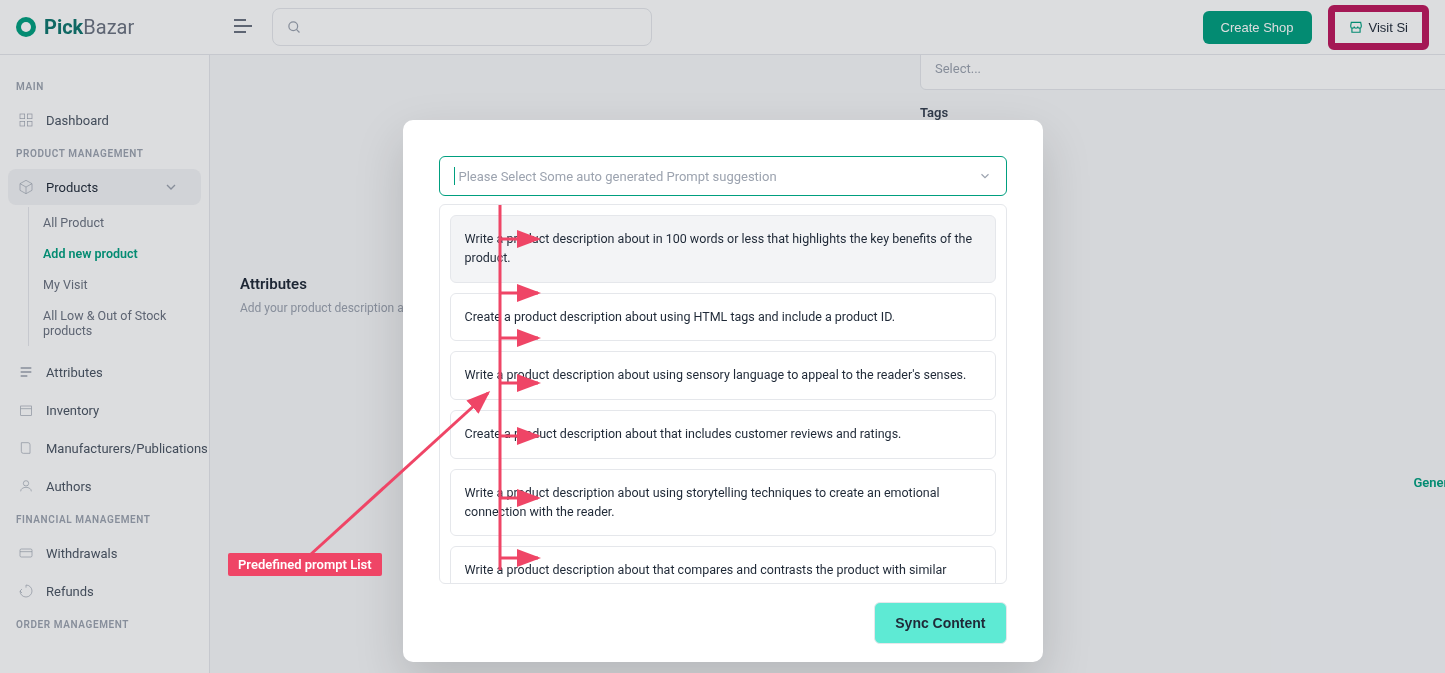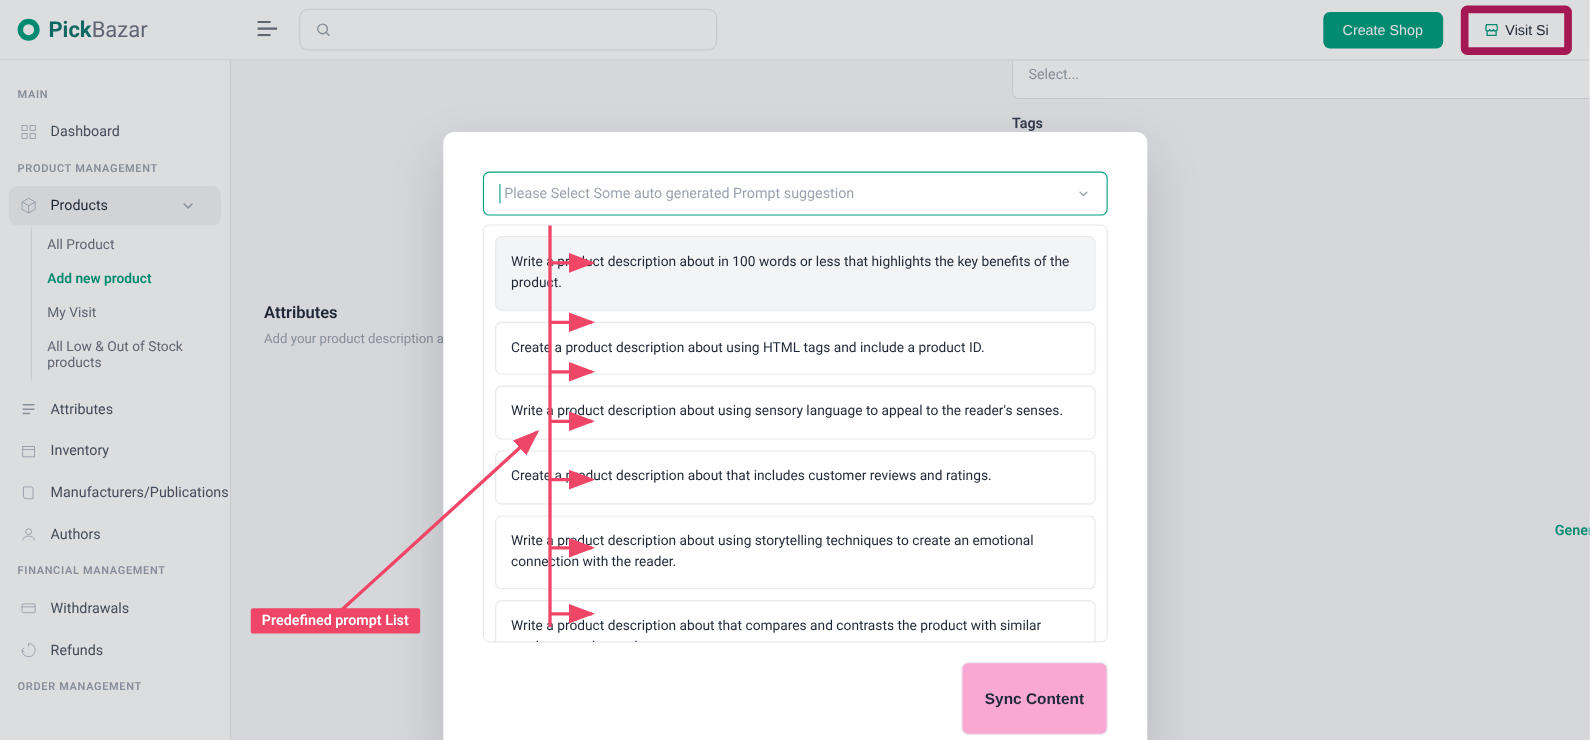--- a/index.html
+++ b/index.html
@@ -244,23 +244,23 @@
     cursor: pointer;
   }
   .option.highlight { background: #f3f4f6; border-color: #e5e7eb; }
   .modal-footer {
     display: flex;
     justify-content: flex-end;
     margin-top: 18px;
   }
   .sync-btn {
     border: 1px solid #e5e7eb;
-    background: #f9a8d4;
-    border-radius: 6px;
-    padding: 24px 20px;
+    background: #5eead4;
+    border-radius: 6px;
+    padding: 12px 20px;
     font-size: 14px;
     font-weight: 600;
     color: #1f2937;
     cursor: pointer;
   }
 
   
   .anno-label {
     position: absolute;
     top: 553px;

